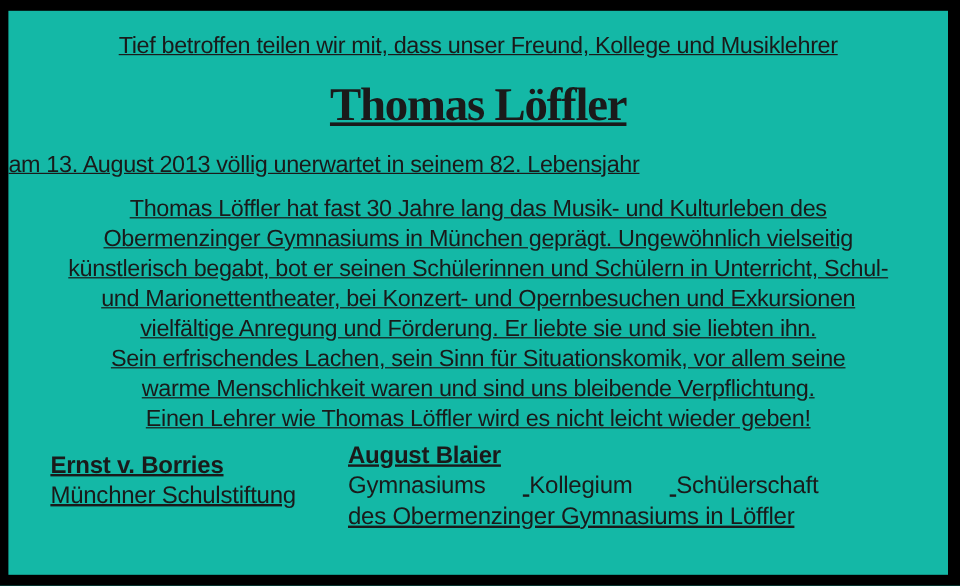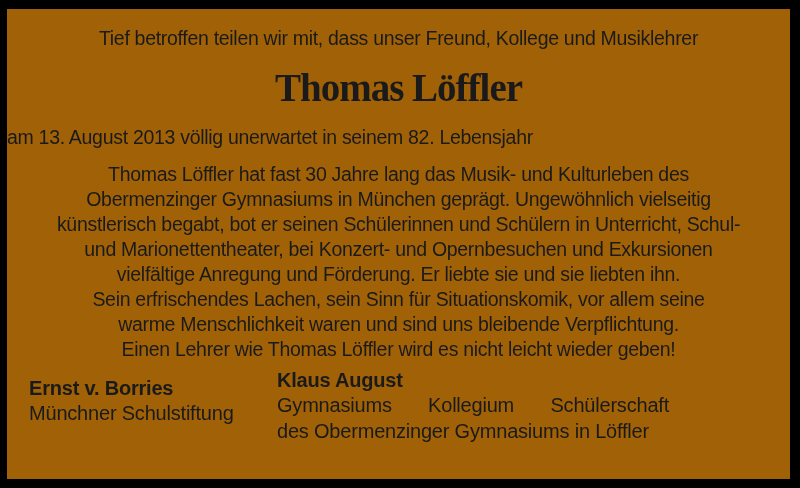--- a/index.html
+++ b/index.html
@@ -11,23 +11,24 @@
     }
     .frame {
       width: 800px;
       height: 488px;
       background: #000000;
       padding: 9px 10px 9px 7px;
     }
     .paper {
       width: 100%;
       height: 100%;
-      background: #a16207;
+      background: #14b8a6;
       color: #1a1a1a;
       overflow: hidden;
+      text-decoration: underline;
     }
     .intro {
       margin-top: 17px;
       text-align: center;
       font-size: 19.5px;
       line-height: 25px;
       letter-spacing: -0.3px;
       white-space: nowrap;
     }
     .title {
@@ -52,21 +53,21 @@
     .tribute-line {
       text-align: center;
       font-size: 19.5px;
       line-height: 25px;
       letter-spacing: -0.3px;
       white-space: nowrap;
     }
     .signatures {
       display: flex;
       margin-top: 6px;
-      padding-left: 22px;
+      padding-left: 35px;
     }
     .sig-col-left {
       width: 248px;
       padding-top: 8px;
     }
     .sig-name {
       font-weight: bold;
       font-size: 20px;
       line-height: 24px;
       letter-spacing: -0.2px;
@@ -110,21 +111,21 @@
     </div>
 
     <div class="signatures">
 
       <div class="sig-col-left">
         <div class="sig-name">Ernst v. Borries</div>
         <div class="sig-line">Münchner Schulstiftung</div>
       </div>
 
       <div class="sig-col-right">
-        <div class="sig-name">Klaus August</div>
+        <div class="sig-name">August Blaier</div>
         <div class="sig-line sig-roles">
           <span>Gymnasiums</span>
           <span>Kollegium</span>
           <span>Schülerschaft</span>
         </div>
         <div class="sig-line">des Obermenzinger Gymnasiums in Löffler</div>
       </div>
 
     </div>
 

